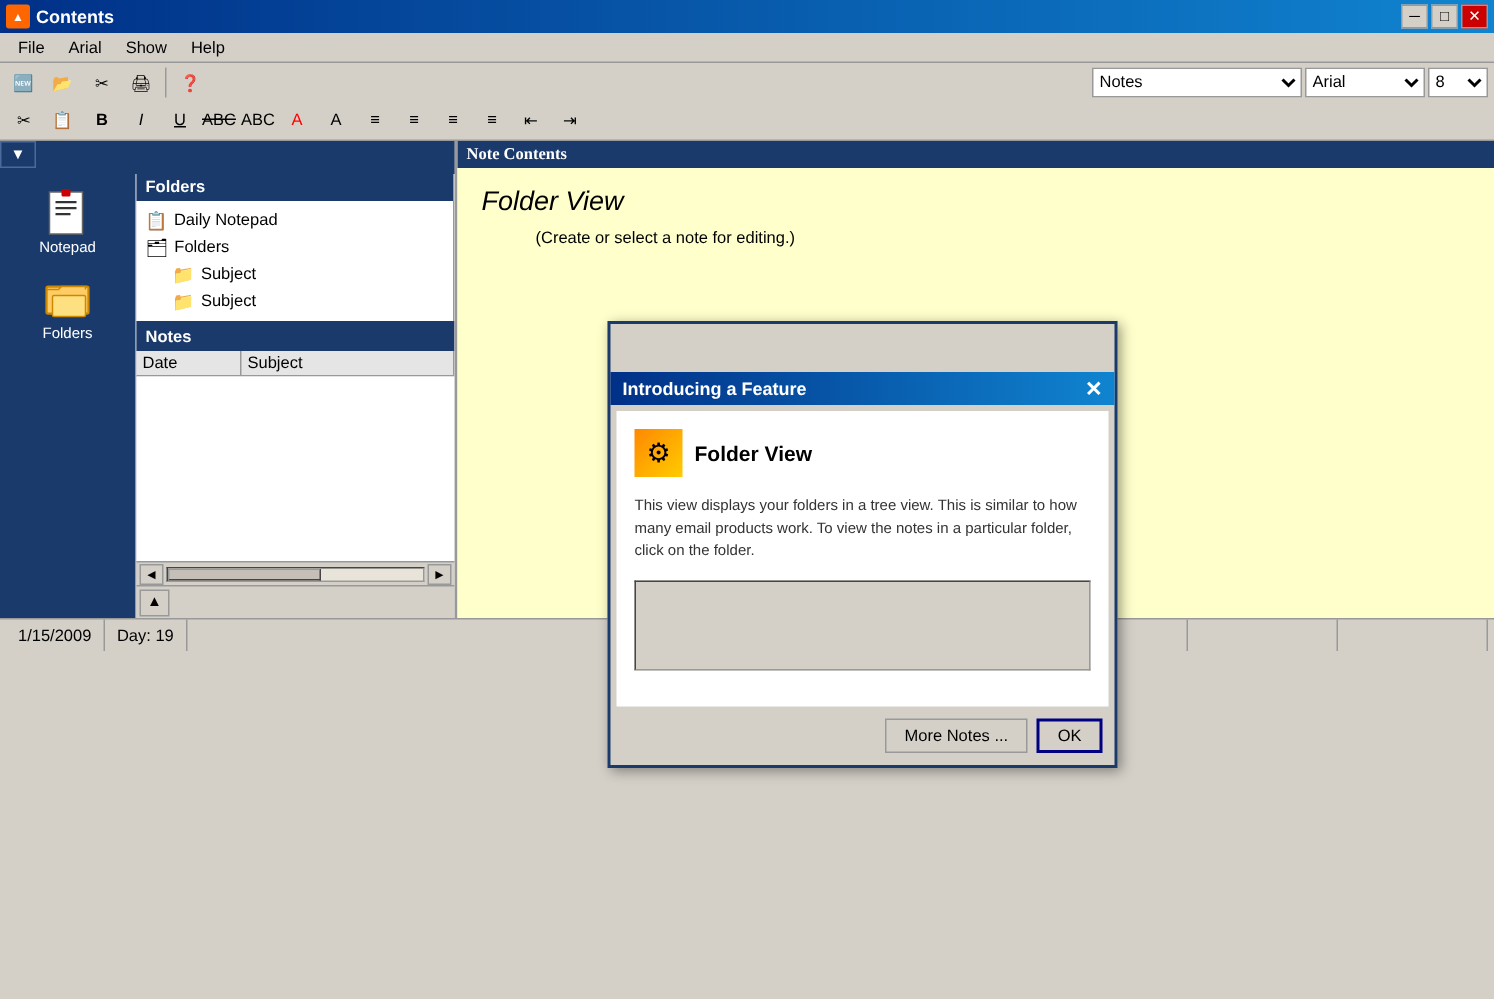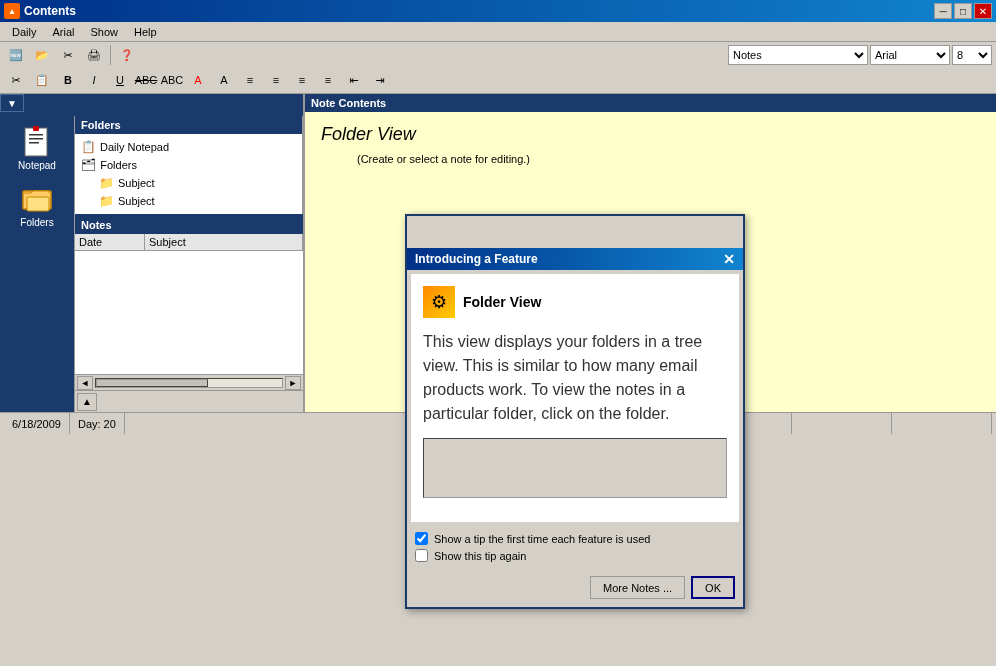--- a/index.html
+++ b/index.html
@@ -65,21 +65,21 @@
     .font-dropdown { width: 80px; }
     .size-dropdown { width: 40px; }
 
     
     .toolbar-row2 {
       display: flex; align-items: center; width: 100%; gap: 2px; padding-top: 1px;
     }
 
     
     .sidebar {
-      width: 75px;
+      width: 91px;
       background: #1a3a6b;
       display: flex;
       flex-direction: column;
       align-items: center;
       padding-top: 4px;
       border-right: 1px solid #999;
     }
     .sidebar-item {
       display: flex; flex-direction: column; align-items: center;
       color: white; font-size: 10px; padding: 6px 4px; cursor: pointer;
@@ -147,20 +147,21 @@
       position: relative;
       display: flex;
       flex-direction: column;
     }
     .note-contents-header {
       background: #1a3a6b;
       color: white;
       font-size: 11px;
       font-weight: bold;
       padding: 3px 6px;
+      font-family: Liberation Serif, serif;
     }
     .note-area {
       flex: 1;
       background: #ffffcc;
       padding: 12px 16px;
     }
     .folder-view-title {
       font-style: italic;
       font-size: 18px;
       margin-bottom: 8px;
@@ -215,21 +216,21 @@
     .dialog-close { color: white; font-size: 14px; cursor: pointer; line-height: 1; }
     .dialog-body { padding: 12px; background: white; margin: 4px; }
     .dialog-feature-header { display: flex; align-items: center; gap: 8px; margin-bottom: 12px; }
     .dialog-feature-icon {
       width: 32px; height: 32px;
       background: linear-gradient(135deg, #ff8800, #ffcc00);
       display: flex; align-items: center; justify-content: center;
       font-size: 18px;
     }
     .dialog-feature-title { font-size: 14px; font-weight: bold; }
-    .dialog-description { font-size: 16px; line-height: 1.5; margin-bottom: 12px; color: #333; }
+    .dialog-description { font-size: 10px; line-height: 1.5; margin-bottom: 12px; color: #333; }
     .dialog-content-area { background: #d4d0c8; height: 60px; margin-bottom: 12px; border: 1px inset #999; }
     .dialog-footer { padding: 6px 8px; background: #d4d0c8; }
     .checkbox-row { display: flex; align-items: center; gap: 6px; margin-bottom: 4px; font-size: 11px; }
     .checkbox-row input[type=checkbox] { margin: 0; }
     .dialog-buttons {
       display: flex;
       justify-content: flex-end;
       gap: 6px;
       padding: 4px 8px 8px;
     }
@@ -298,21 +299,21 @@
     <span>Contents</span>
   </div>
   <div class="title-bar-buttons">
     <div class="title-btn">─</div>
     <div class="title-btn">□</div>
     <div class="title-btn close">✕</div>
   </div>
 </div>
 
 <div class="menu-bar">
-  <span class="menu-item">Daily</span>
+  <span class="menu-item">File</span>
   <span class="menu-item">Arial</span>
   <span class="menu-item">Show</span>
   <span class="menu-item">Help</span>
 </div>
 
 <div class="toolbar-area">
 
   <div class="toolbar-row">
     <button class="toolbar-btn" title="New">🆕</button>
     <button class="toolbar-btn" title="Open">📂</button>
@@ -467,38 +468,28 @@
         <div class="dialog-body">
           <div class="dialog-feature-header">
             <div class="dialog-feature-icon">
               <span>⚙</span>
             </div>
             <div class="dialog-feature-title">Folder View</div>
           </div>
           <div class="dialog-description">This view displays your folders in a tree view. This is similar to how many email products work. To view the notes in a particular folder, click on the folder.</div>
           <div class="dialog-content-area"></div>
         </div>
-        <div class="dialog-footer">
-          <div class="checkbox-row">
-            <input type="checkbox" checked="" style="">
-            <label>Show a tip the first time each feature is used</label>
-          </div>
-          <div class="checkbox-row">
-            <input type="checkbox" style="">
-            <label>Show this tip again</label>
-          </div>
-        </div>
         <div class="dialog-buttons">
           <button class="dialog-btn">More Notes ...</button>
           <button class="dialog-btn default">OK</button>
         </div>
       </div>
     </div>
   </div>
 </div>
 
 <div class="status-bar">
-  <div class="status-segment">6/18/2009</div>
-  <div class="status-segment">Day: 20</div>
+  <div class="status-segment">1/15/2009</div>
+  <div class="status-segment">Day: 19</div>
   <div class="status-segment" style="flex:1;"></div>
   <div class="status-segment" style="width:100px;"></div>
   <div class="status-segment" style="width:100px;"></div>
 </div>
 
 </body></html>

